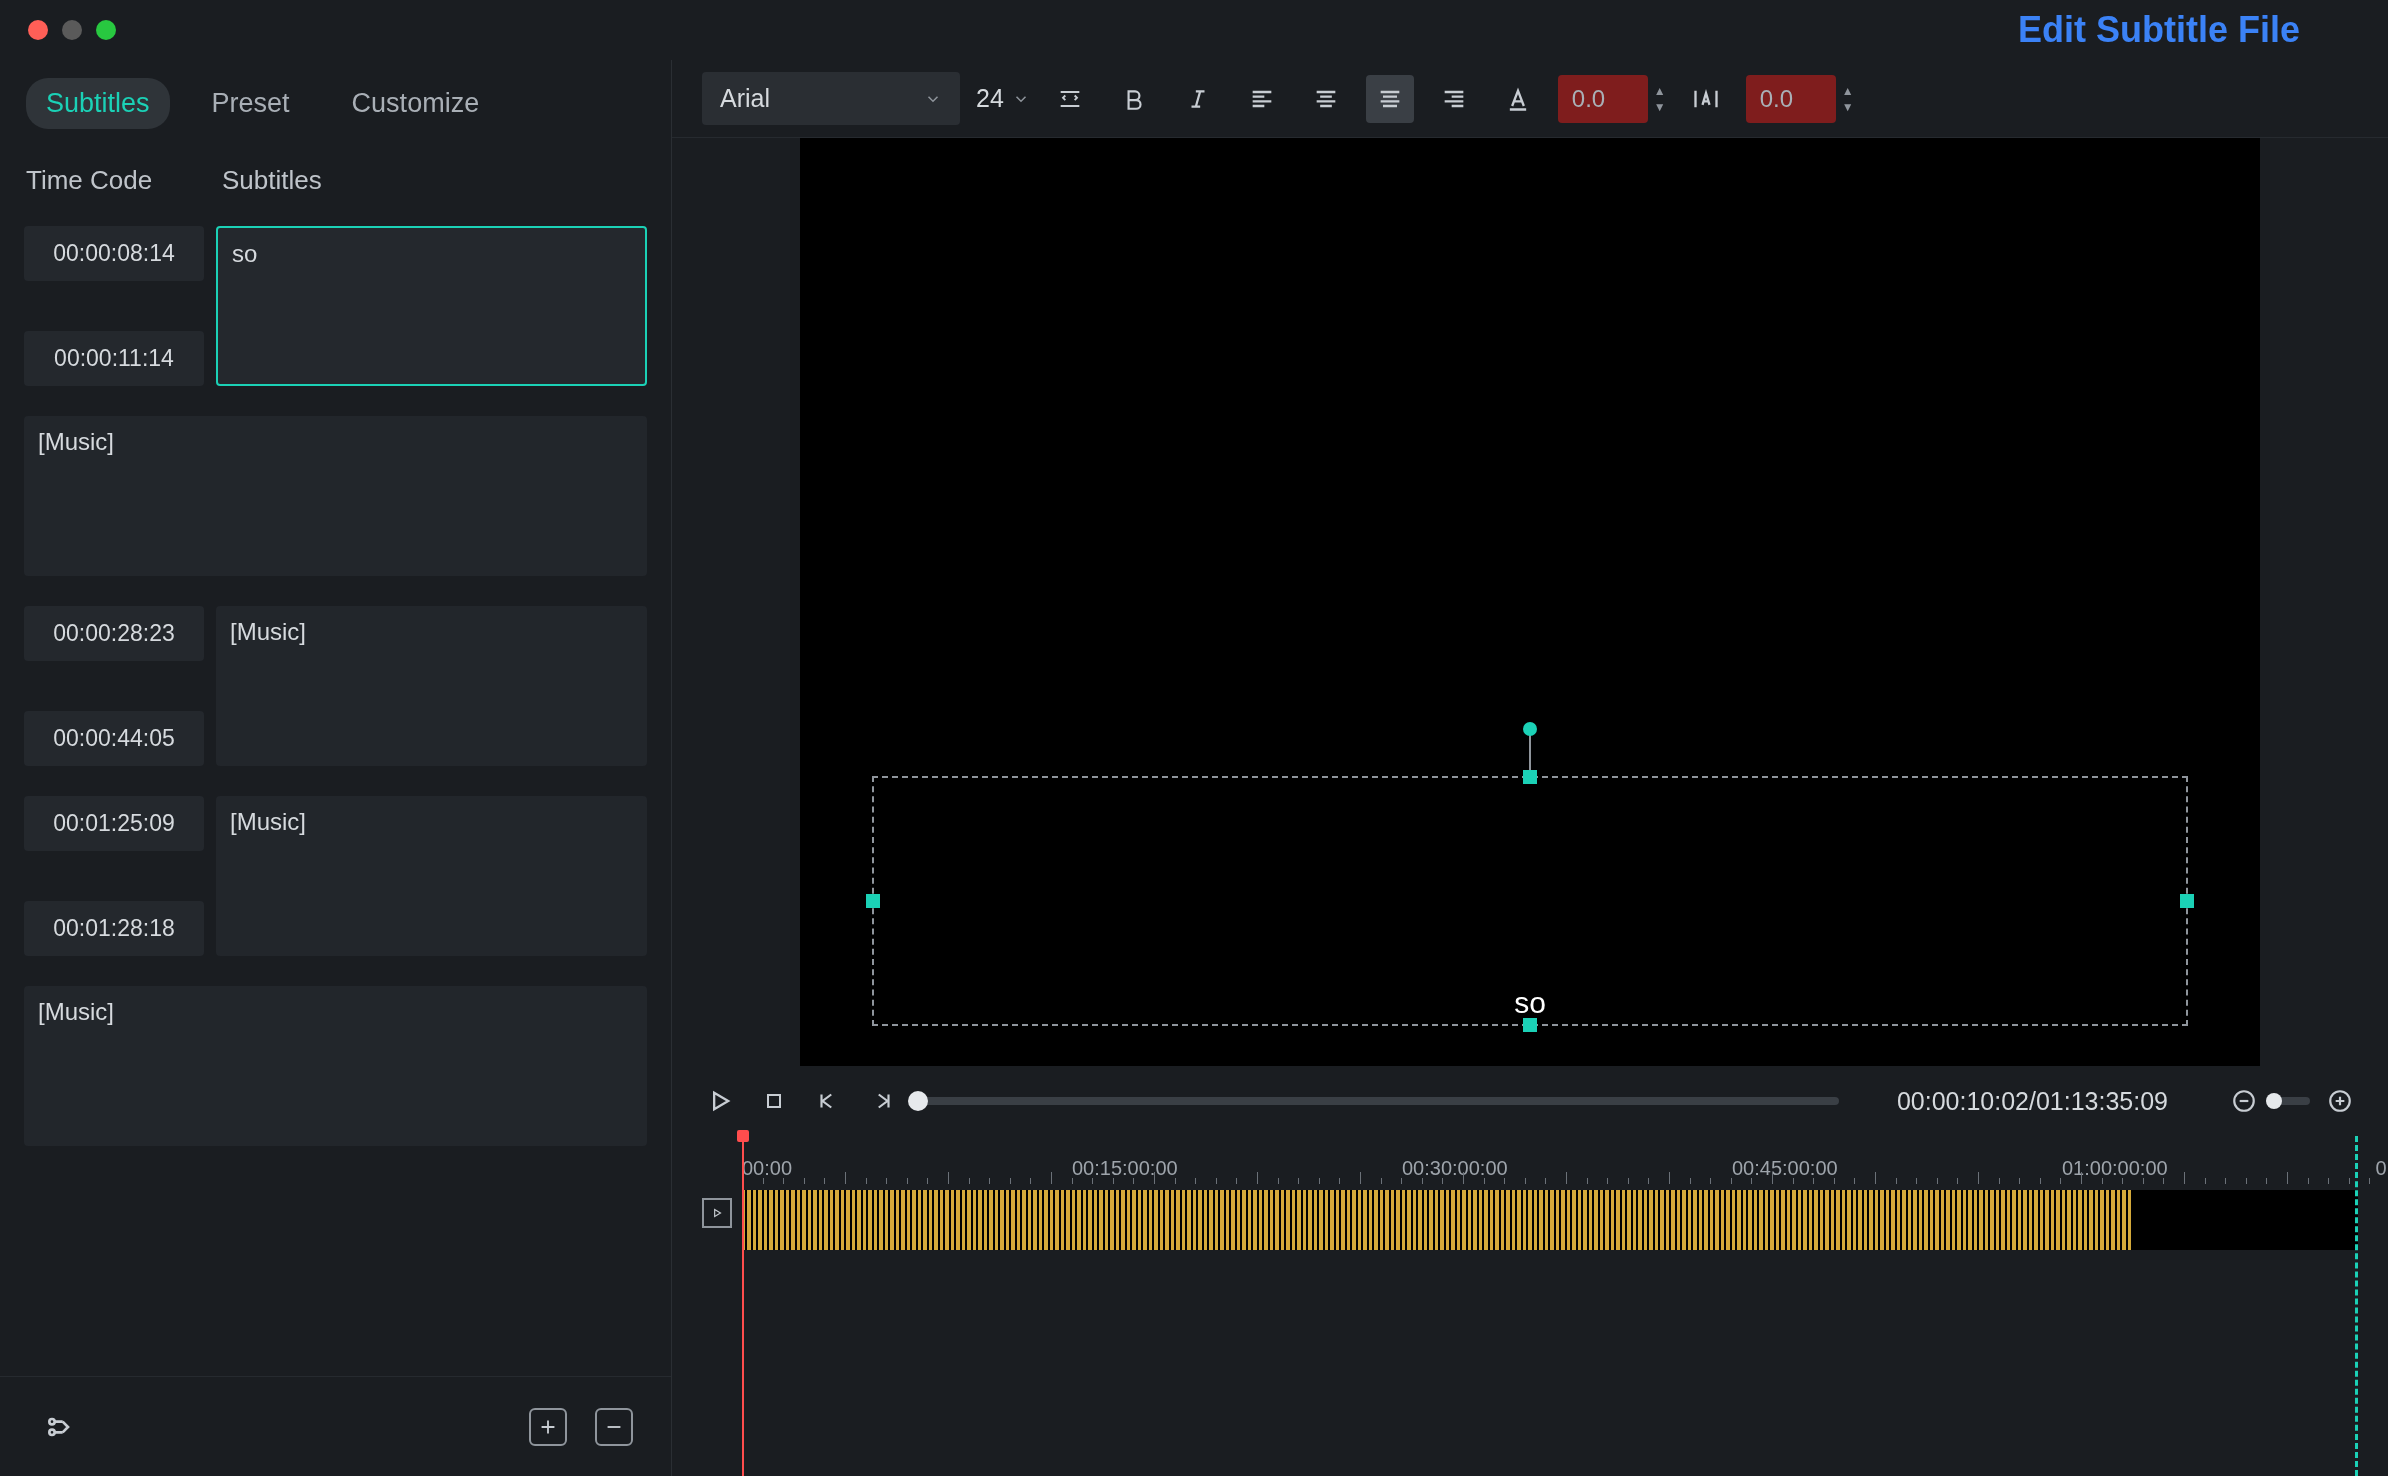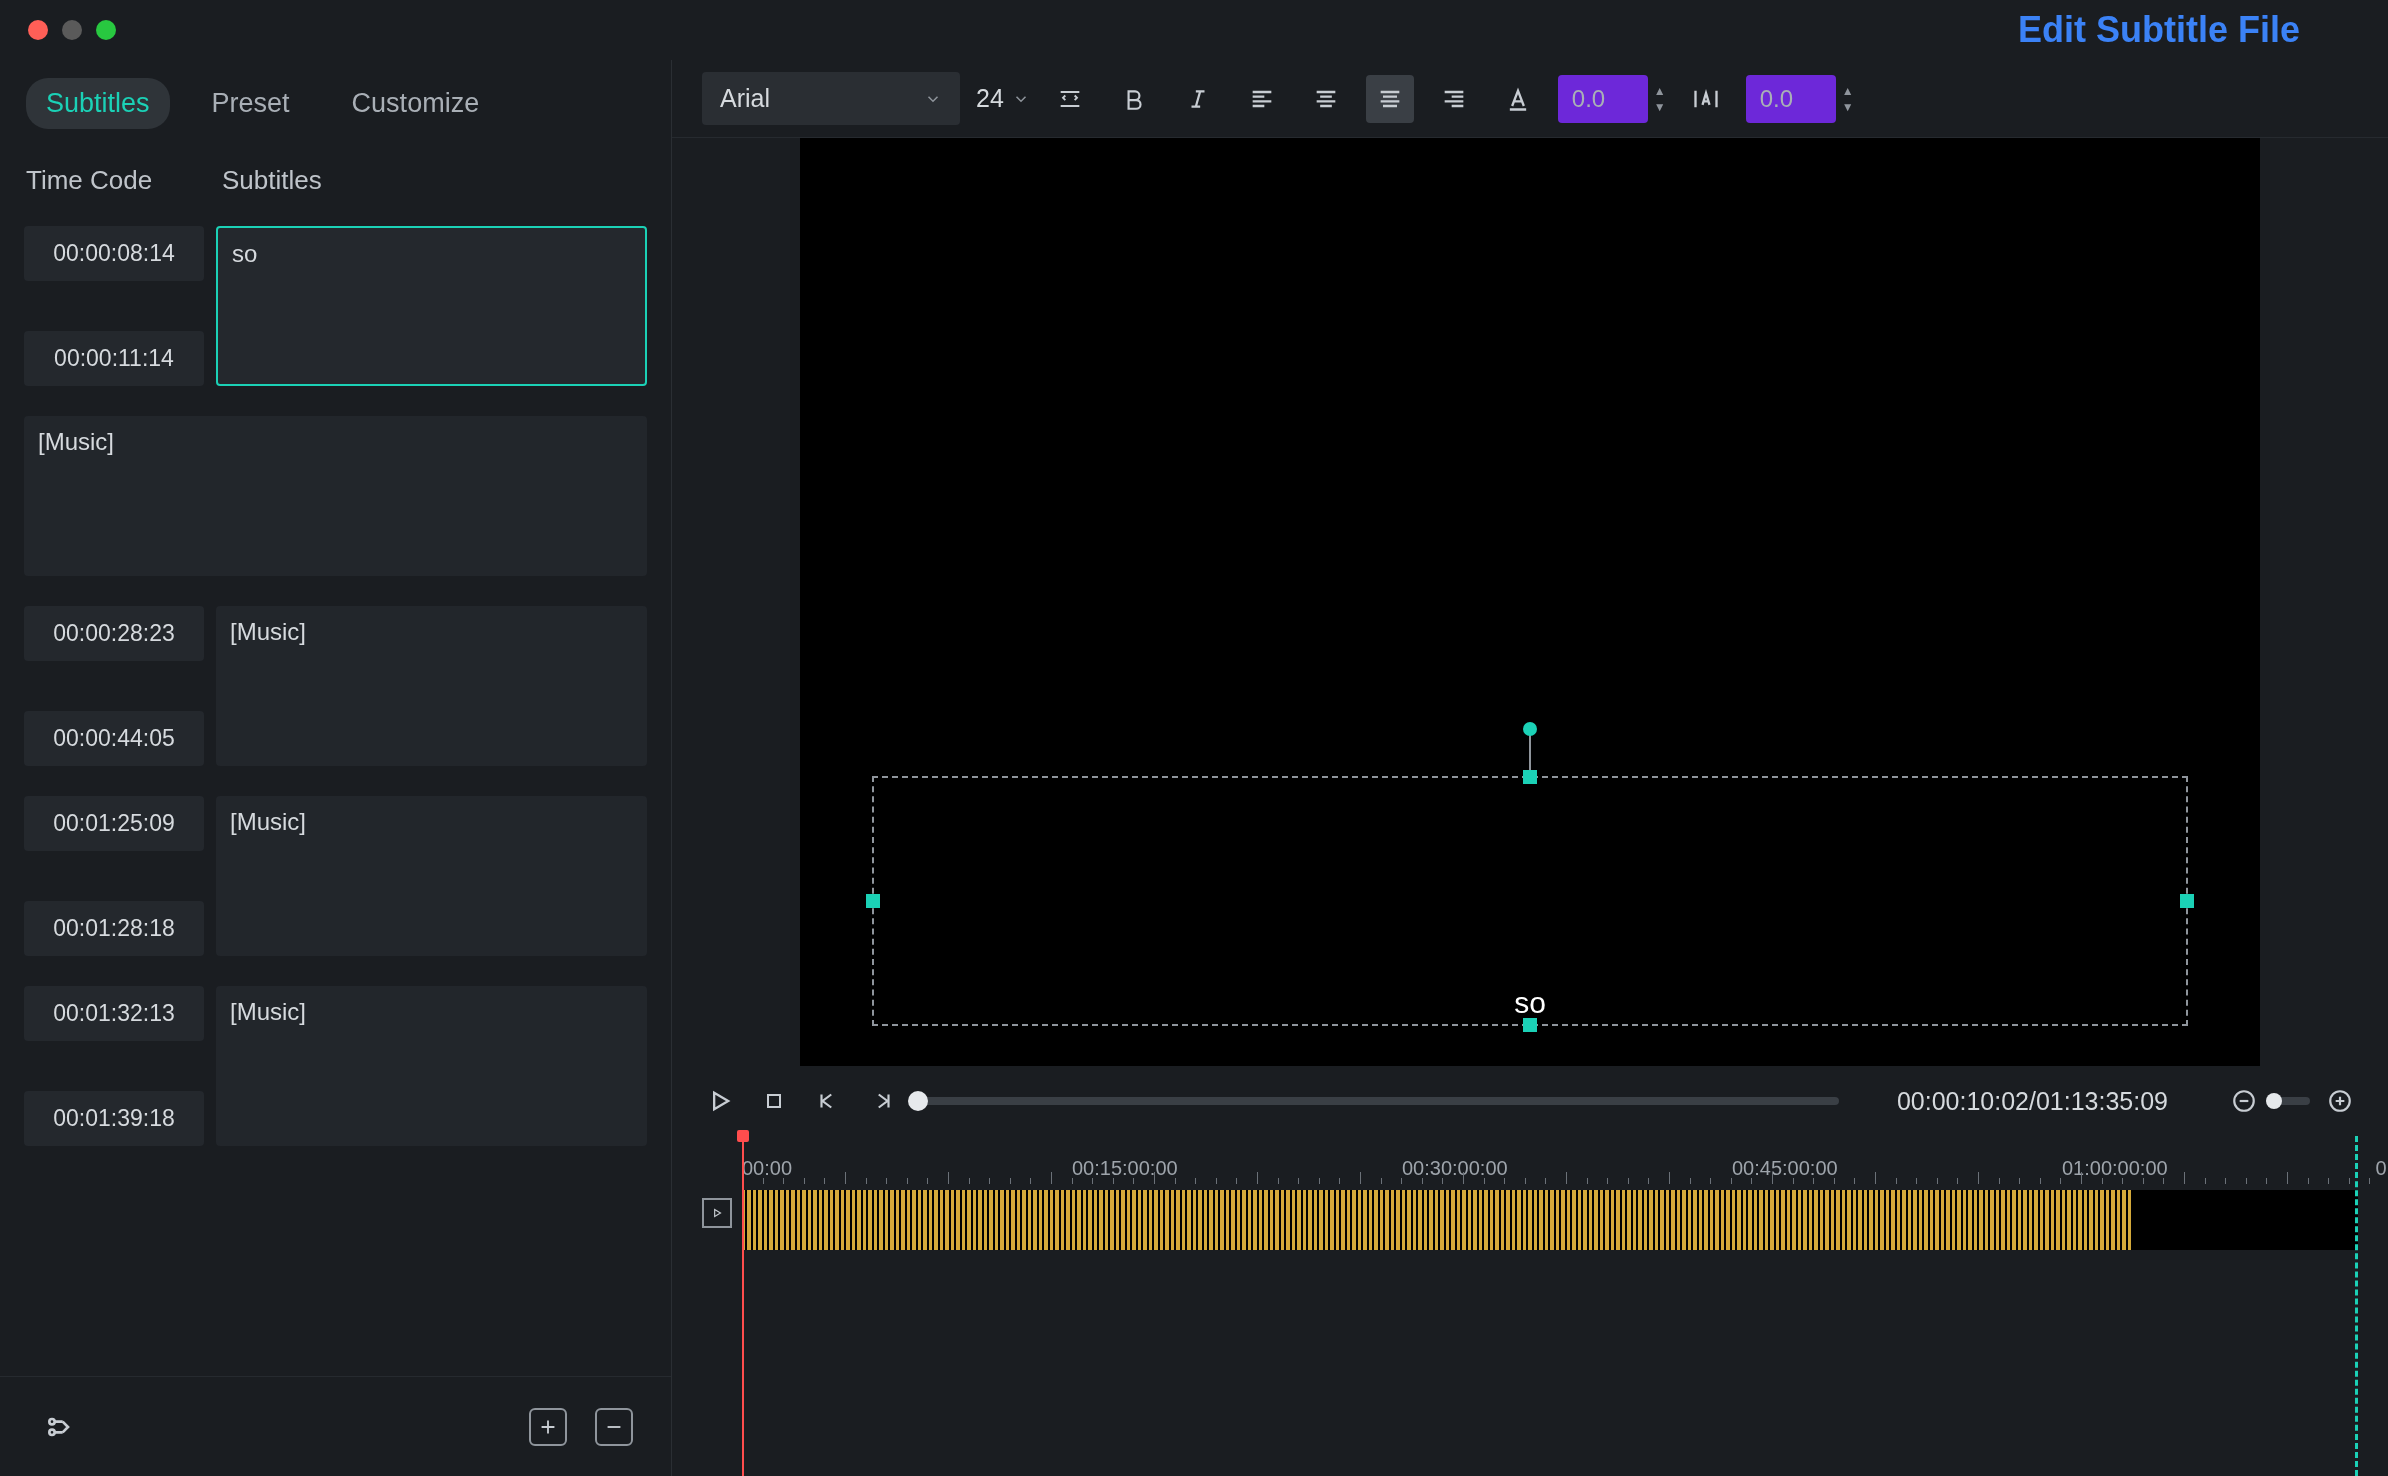--- a/index.html
+++ b/index.html
@@ -32,21 +32,21 @@
 .left-footer { height: 100px; display: flex; align-items: center; justify-content: space-between; padding: 0 38px; border-top: 1px solid #262a2f; }
 .icon-btn { width: 44px; height: 44px; display: flex; align-items: center; justify-content: center; border-radius: 6px; cursor: pointer; }
 .square-btn { border: 2px solid #8f959c; border-radius: 6px; width: 38px; height: 38px; display: flex; align-items: center; justify-content: center; font-size: 24px; color: #c8cdd3; }
 
 .right-panel { flex: 1; display: flex; flex-direction: column; }
 .toolbar { height: 78px; display: flex; align-items: center; gap: 16px; padding: 0 30px; border-bottom: 1px solid #262a2f; }
 .font-select { background: #2a2e33; color: #d6dade; padding: 12px 18px; border-radius: 4px; font-size: 25px; width: 258px; display: flex; align-items: center; justify-content: space-between; cursor: pointer; }
 .size-wrap { display: flex; align-items: center; gap: 8px; font-size: 25px; color: #d6dade; }
 .tb-btn { width: 48px; height: 48px; display: flex; align-items: center; justify-content: center; border-radius: 4px; cursor: pointer; color: #c8cdd3; }
 .tb-btn.active { background: #3a3f45; }
-.num-input { background: #6d28d9; color: #a9afb6; padding: 10px 14px; border-radius: 4px; font-size: 24px; width: 90px; }
+.num-input { background: #7f1d1d; color: #a9afb6; padding: 10px 14px; border-radius: 4px; font-size: 24px; width: 90px; }
 .spinner-arrows { display: flex; flex-direction: column; font-size: 12px; color: #8f959c; line-height: 1; gap: 4px; }
 
 .preview-area { flex: 1; display: flex; flex-direction: column; padding: 0 120px 0 120px; position: relative; }
 .video-canvas { flex: 1; background: #000; position: relative; margin: 0 auto; width: 1460px; }
 .sub-bbox { position: absolute; left: 50%; transform: translateX(-50%); bottom: 40px; width: 1316px; height: 250px; border: 2px dashed #8f959c; display: flex; align-items: flex-end; justify-content: center; padding-bottom: 4px; }
 .sub-text-display { color: #fff; font-size: 30px; }
 .handle { position: absolute; width: 14px; height: 14px; background: #1bd1b6; }
 .h-top { left: 50%; top: -8px; transform: translateX(-50%); }
 .h-top-stem { position: absolute; left: 50%; top: -48px; transform: translateX(-50%); width: 2px; height: 40px; background: #8f959c; }
 .h-top-knob { position: absolute; left: 50%; top: -56px; transform: translateX(-50%); width: 14px; height: 14px; background: #1bd1b6; border-radius: 50%; }
@@ -130,24 +130,20 @@
           <div class="text-box">[Music]</div>
         </div>
         <div class="sub-row">
           <div class="tc-col">
             <div class="tc-chip">00:01:25:09</div>
             <div class="tc-chip">00:01:28:18</div>
           </div>
           <div class="text-box">[Music]</div>
         </div>
         <div class="sub-row">
-          <div class="tc-col">
-            <div class="tc-chip">00:01:32:13</div>
-            <div class="tc-chip">00:01:39:18</div>
-          </div>
           <div class="text-box">[Music]</div>
         </div>
       </div>
 
     <div class="left-footer">
       <div class="icon-btn">
         <svg width="32" height="32" viewBox="0 0 24 24">
             <circle cx="6" cy="8" r="2"></circle>
             <circle cx="6" cy="16" r="2"></circle>
             <path d="M8 8h6M8 16h6M14 8l4 4-4 4"></path>

